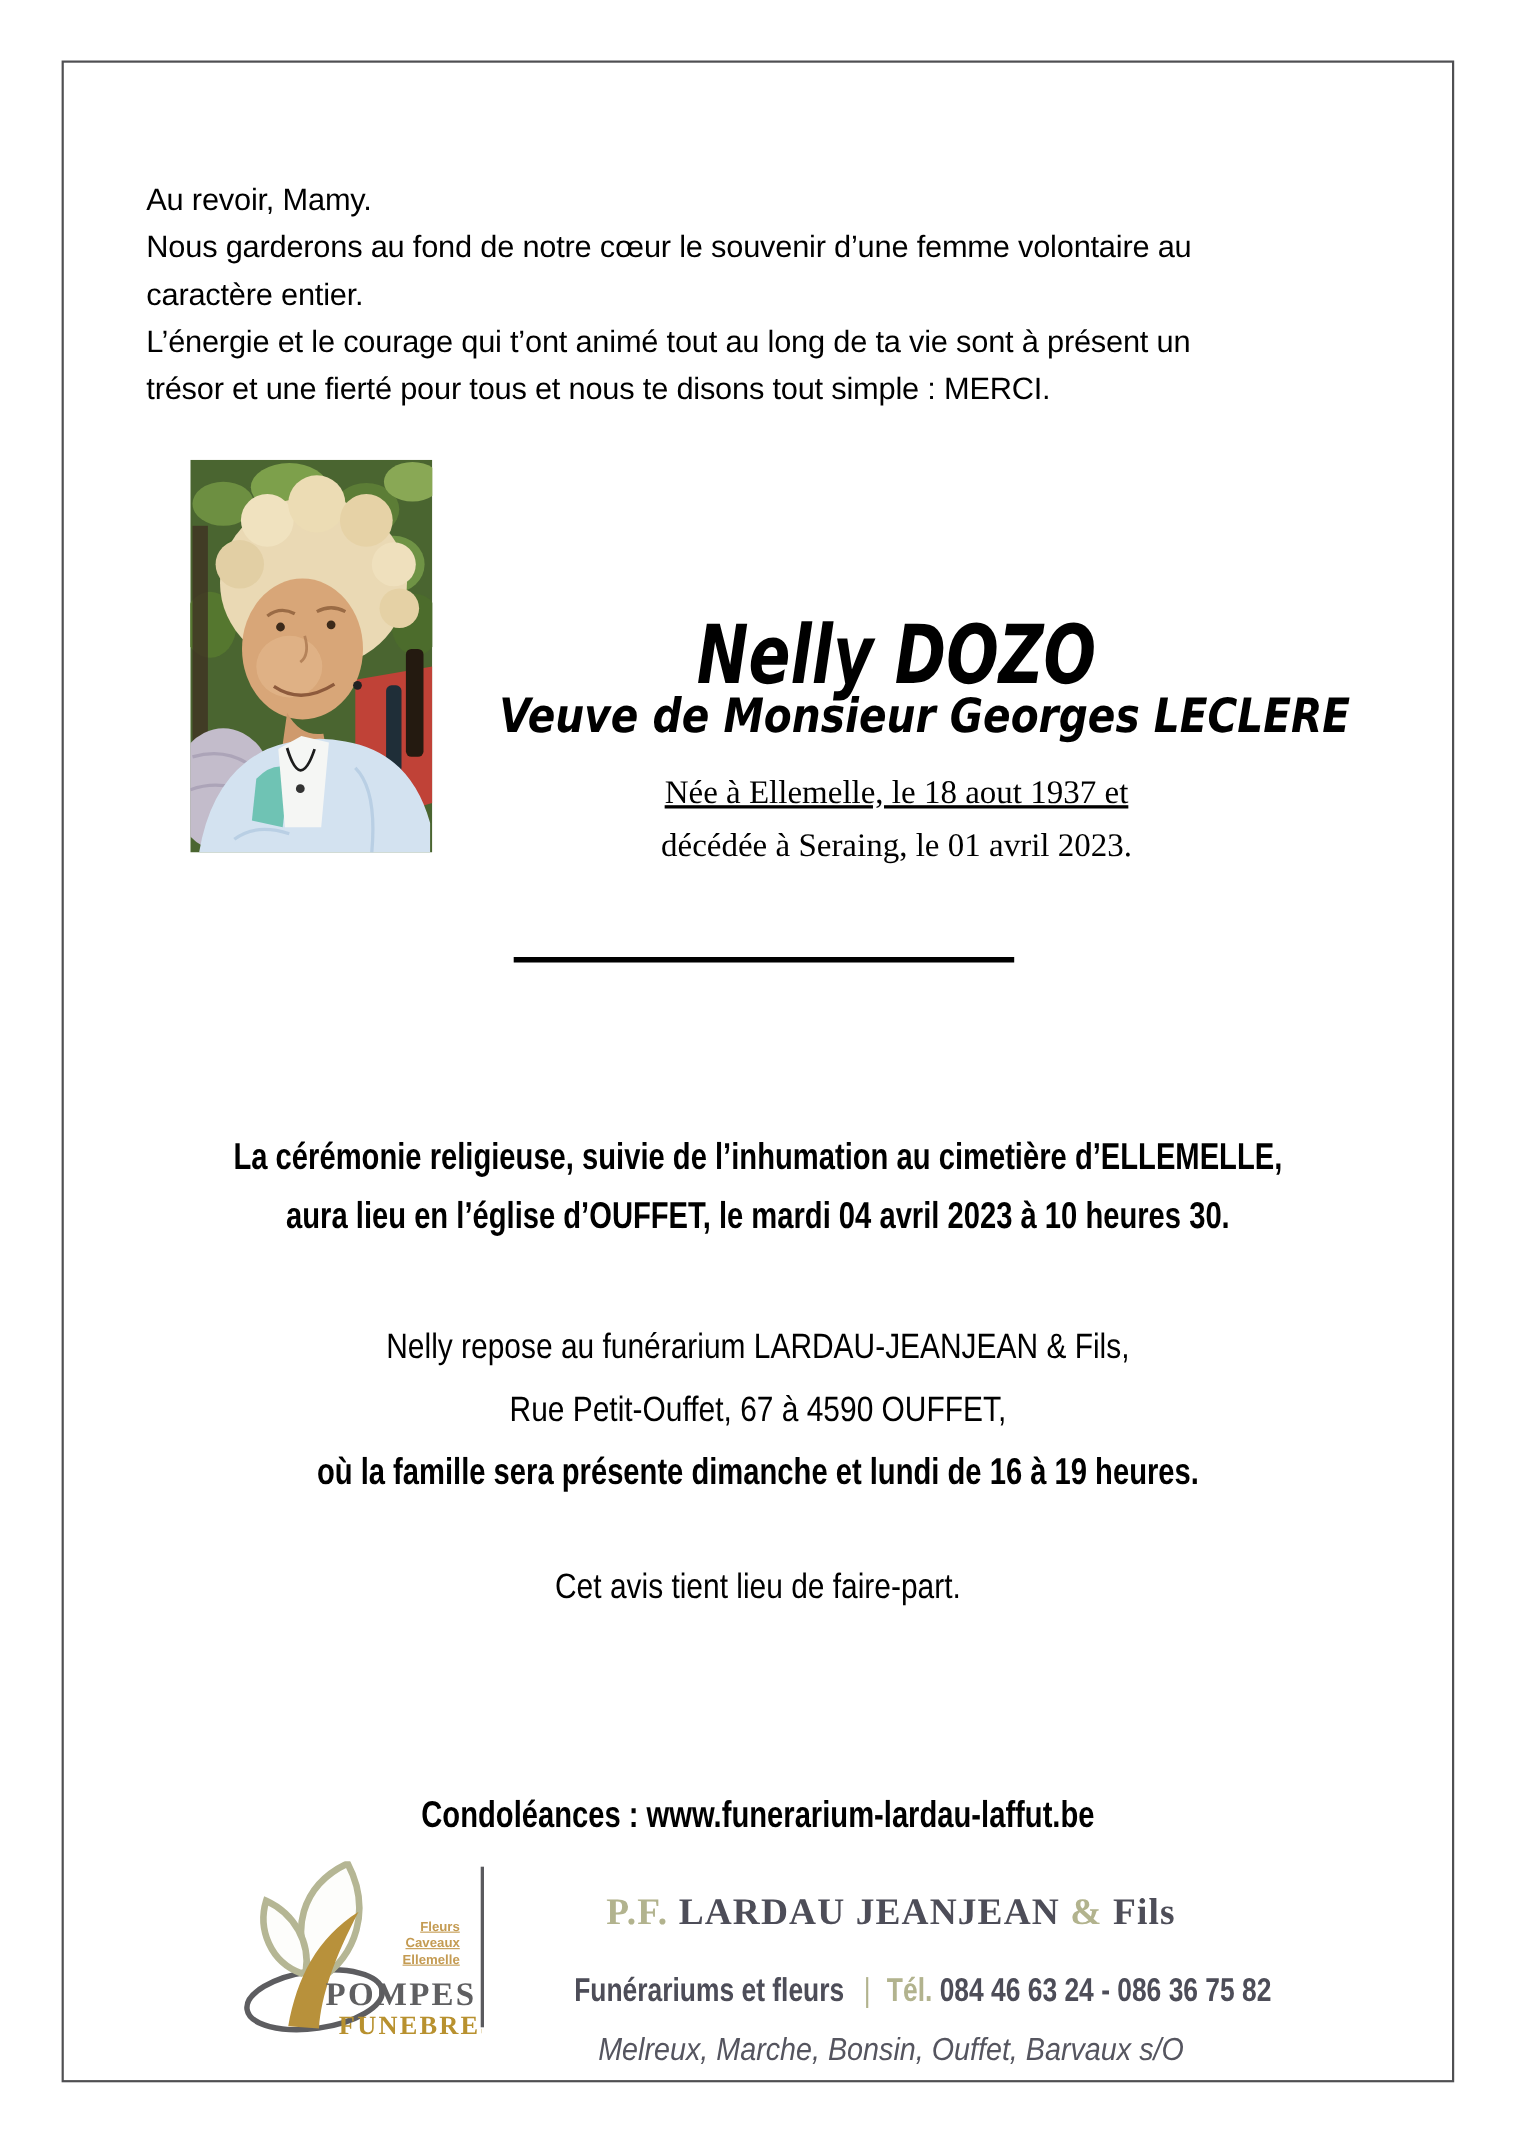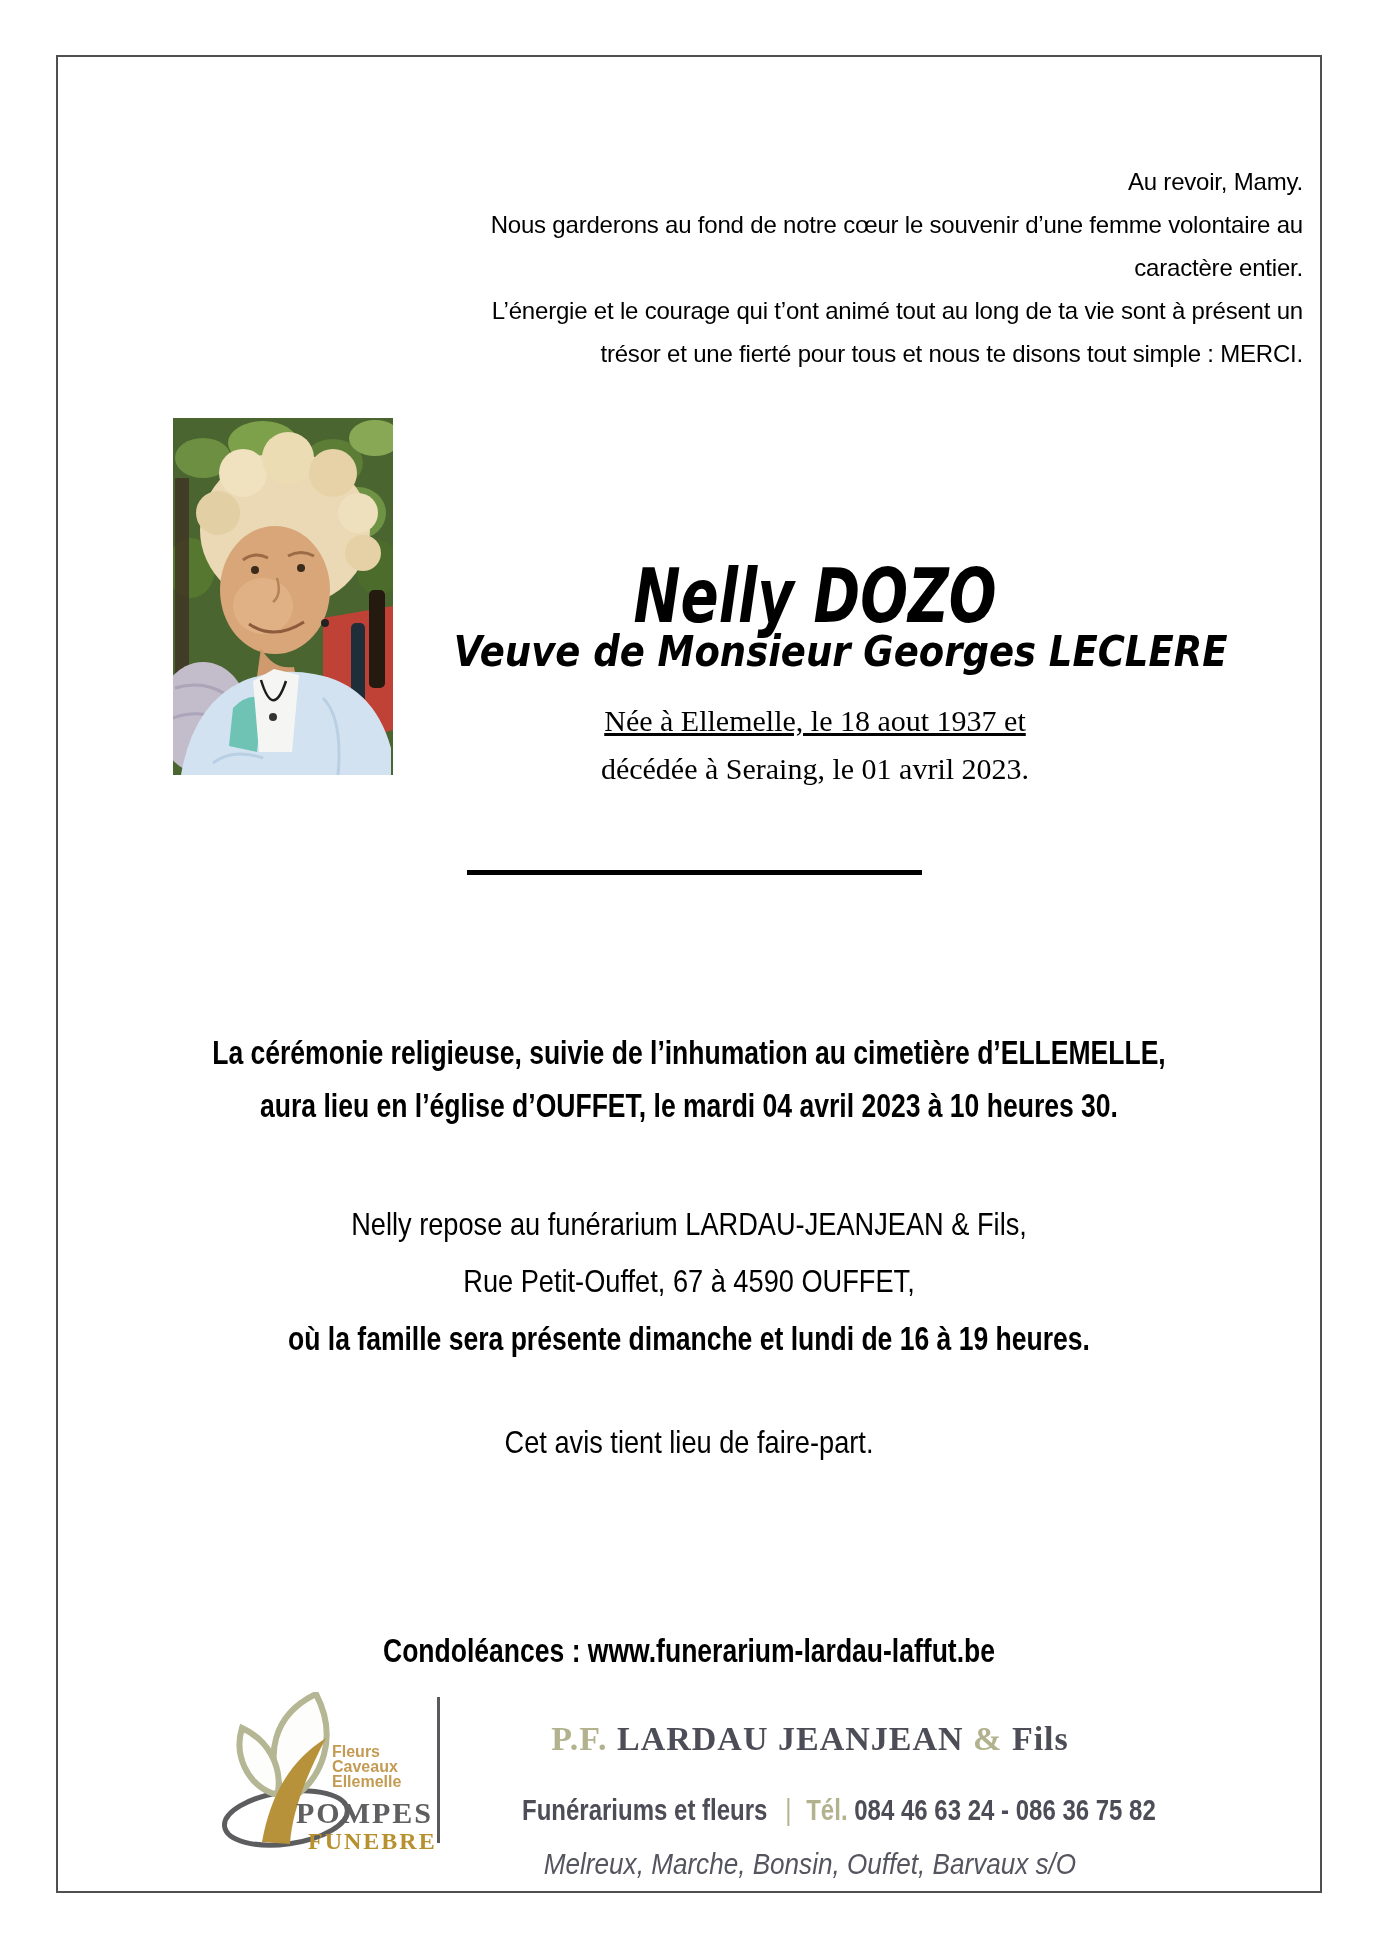--- a/index.html
+++ b/index.html
@@ -14,25 +14,24 @@
   }
   .abs { position: absolute; }
   .page-border {
     left: 56px; top: 55px;
     width: 1262px; height: 1834px;
     border: 2px solid #4f4f52;
   }
   
   .intro { left: 133px; top: 160px; width: 1170px; }
   .intro-line {
-    font-size: 24px;
+    font-size: 28px;
     line-height: 43px;
     letter-spacing: -0.2px;
     white-space: nowrap;
-    text-align: right;
   }
   
   .portrait { left: 173px; top: 418px; width: 220px; height: 357px; }
   
   .nameline { left: 395px; width: 840px; text-align: center; white-space: nowrap; }
   .madame   { top: 458px; font-family: "DejaVu Serif", serif; font-weight: bold; font-size: 60px; }
   .deceased { top: 553px; font-family: "DejaVu Sans", sans-serif; font-weight: bold; font-style: italic;
               font-size: 74px; transform: scaleX(0.76); transform-origin: 50% 50%; }
   .widow    { top: 626px; font-family: "DejaVu Sans", sans-serif; font-weight: bold; font-style: italic;
               font-size: 43px; transform: scaleX(0.86); transform-origin: 50% 50%; }
@@ -61,24 +60,25 @@
   .ceremony { top: 1026px; text-align: center; }
   .ceremony .cnd-bold { line-height: 53px; }
   .repose { top: 1196px; }
   .repose .cnd-bold { line-height: 57px; }
   .notice { top: 1414px; }
   .condolences { top: 1624px; }
   
   .logo-svg { left: 198px; top: 1692px; width: 240px; height: 160px; }
   .logo-services {
     left: 332px; top: 1744px; width: 86px;
-    text-align: left;
-    font-size: 16px; line-height: 15px;
+    text-align: right;
+    font-size: 12px; line-height: 15px;
     font-weight: bold;
     color: #c49b52;
+    text-decoration: underline;
   }
   .footer-divider { left: 437px; top: 1697px; width: 3px; height: 146px; background: #5a5a5e; }
   .footer-text { left: 450px; width: 720px; text-align: center; color: #4d4d58; }
   .fline1 {
     top: 1720px;
     font-family: "Liberation Serif", serif;
     font-weight: bold;
     font-size: 34px;
     letter-spacing: 1px;
     white-space: nowrap;

